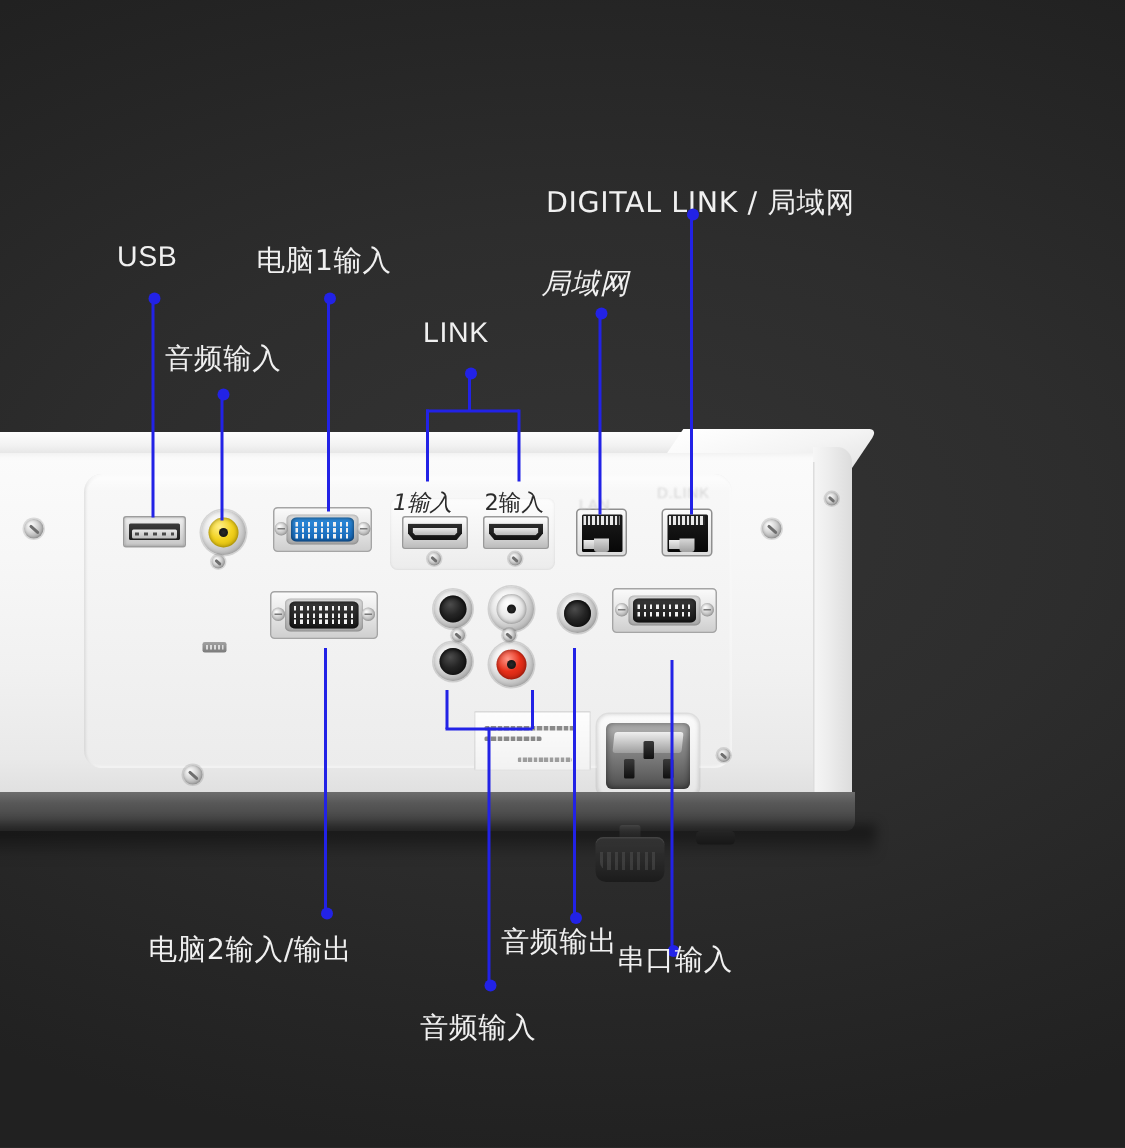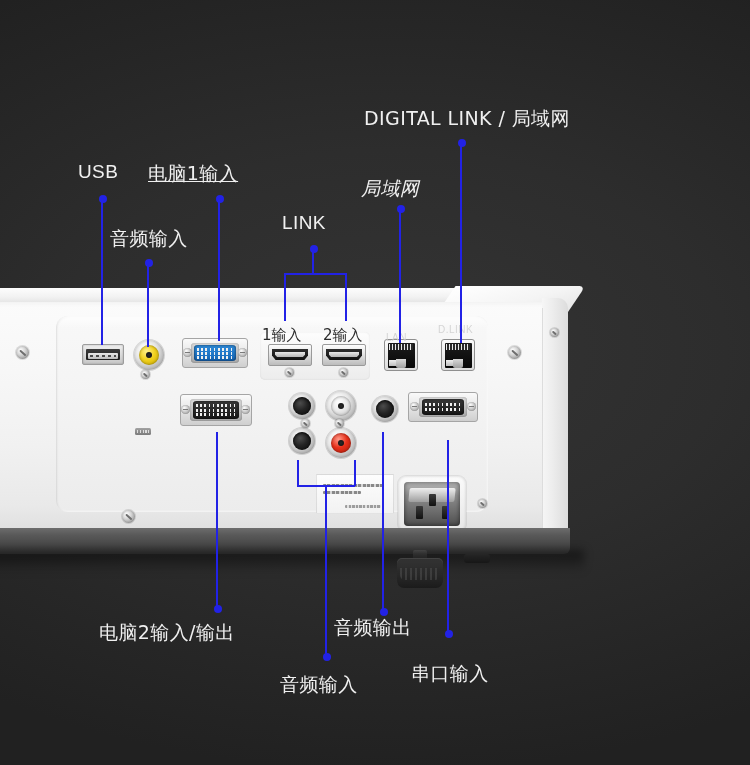--- a/index.html
+++ b/index.html
@@ -465,63 +465,63 @@
     <div class="base-speckle"></div>
     <div class="body-base"></div>
     <div class="foot-stem" style="left:419px;top:262px;"></div>
     <div class="foot" style="left:403px;top:270px;"></div>
     <div class="foot-rear" style="left:470px;top:266px;"></div>
     <div class="base-shadow"></div>
   </div>
 
   <div id="annotations">
 
-    <div class="callout cn" style="left:364px;top:106px;">DIGITAL LINK / 局域网</div>
+    <div class="callout cn" style="left:364px;top:122px;">DIGITAL LINK / 局域网</div>
     <div class="dot" style="left:461px;top:143px;"></div>
     <div class="lead v" style="left:460px;top:143px;height:200px;"></div>
 
     <div class="callout" style="left:78px;top:161px;">USB</div>
     <div class="dot" style="left:102px;top:199px;"></div>
     <div class="lead v" style="left:101px;top:199px;height:146px;"></div>
 
-    <div class="callout cn" style="left:148px;top:161px;text-decoration:underline;">电脑1输入</div>
+    <div class="callout cn" style="left:171px;top:161px;">电脑1输入</div>
     <div class="dot" style="left:219px;top:199px;"></div>
     <div class="lead v" style="left:218px;top:199px;height:142px;"></div>
 
     <div class="callout cn" style="left:361px;top:176px;font-style:italic;">局域网</div>
     <div class="dot" style="left:400px;top:209px;"></div>
     <div class="lead v" style="left:399px;top:209px;height:134px;"></div>
 
     <div class="callout cn" style="left:110px;top:226px;">音频输入</div>
     <div class="dot" style="left:148px;top:263px;"></div>
     <div class="lead v" style="left:147px;top:263px;height:84px;"></div>
 
     <div class="callout" style="left:282px;top:212px;">LINK</div>
     <div class="dot" style="left:313px;top:249px;"></div>
     <div class="lead v" style="left:312px;top:249px;height:25px;"></div>
     <div class="lead h" style="left:284px;top:273px;width:62px;"></div>
     <div class="lead v" style="left:284px;top:273px;height:48px;"></div>
     <div class="lead v" style="left:345px;top:273px;height:48px;"></div>
 
-    <div class="portlabel" style="left:262px;top:326px;">1输入</div>
+    <div class="portlabel" style="left:262px;top:326px;font-style:italic;">1输入</div>
     <div class="portlabel" style="left:323px;top:326px;">2输入</div>
 
     <div class="lead v" style="left:216px;top:432px;height:175px;"></div>
     <div class="dot" style="left:217px;top:609px;"></div>
     <div class="callout cn" style="left:99px;top:620px;">电脑2输入/输出</div>
 
     <div class="lead v" style="left:382px;top:432px;height:178px;"></div>
     <div class="dot" style="left:383px;top:612px;"></div>
     <div class="callout cn" style="left:334px;top:615px;">音频输出</div>
 
     <div class="lead v" style="left:297px;top:460px;height:26px;"></div>
     <div class="lead v" style="left:354px;top:460px;height:26px;"></div>
     <div class="lead h" style="left:297px;top:485px;width:58px;"></div>
     <div class="lead v" style="left:325px;top:485px;height:170px;"></div>
     <div class="dot" style="left:326px;top:657px;"></div>
     <div class="callout cn" style="left:280px;top:672px;">音频输入</div>
 
     <div class="lead v" style="left:447px;top:440px;height:192px;"></div>
     <div class="dot" style="left:448px;top:634px;"></div>
-    <div class="callout cn" style="left:411px;top:661px;font-family:Liberation Serif, serif;">串口输入</div>
+    <div class="callout cn" style="left:411px;top:627px;font-family:Liberation Serif, serif;">串口输入</div>
   </div>
 
 </div>
 
 </body></html>

